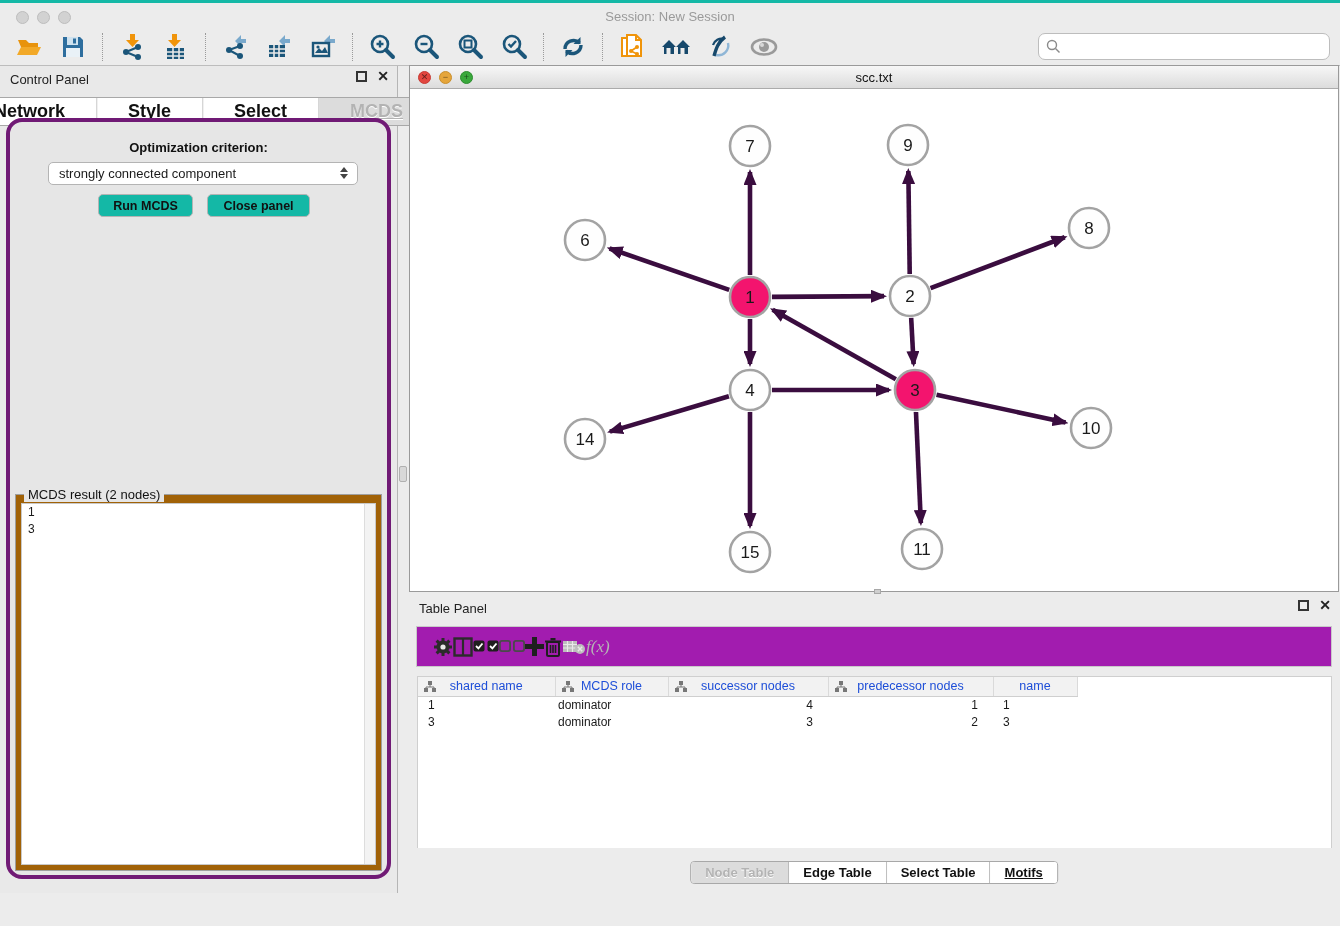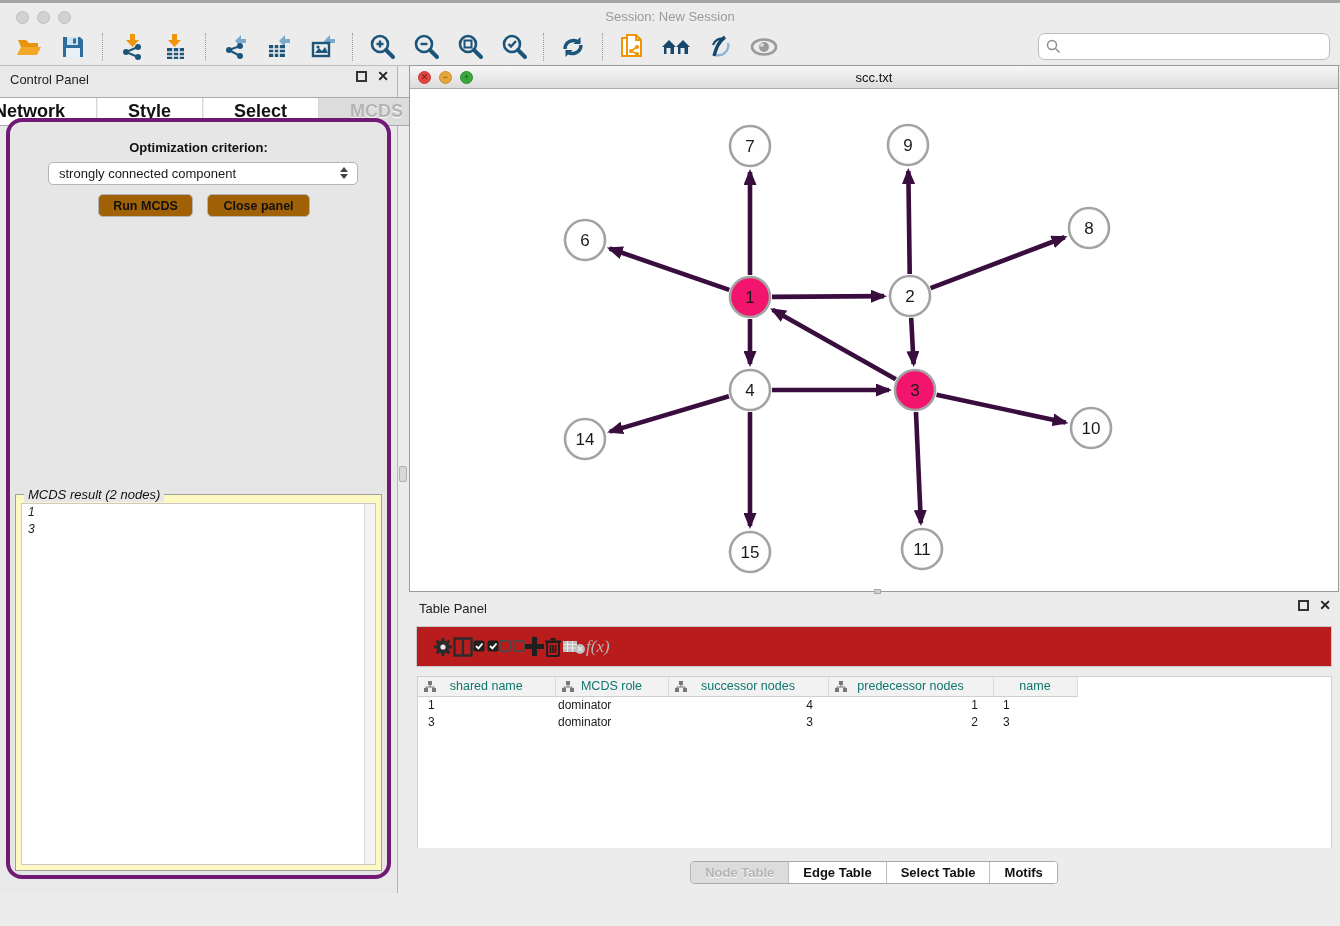--- a/index.html
+++ b/index.html
@@ -4,21 +4,21 @@
 <style>
   * { margin:0; padding:0; box-sizing:border-box; }
   html,body { background:#d9d9d9; }
   #app {
     position:relative; width:1340px; height:926px;
     background:#ececec; overflow:hidden;
     font-family:"Liberation Sans", sans-serif; font-size:12px; color:#1a1a1a;
   }
   
   .titlebar { position:absolute; left:0; top:0; right:0; height:28px;
-    background:#ececec; border-top:3px solid #a3a3a3; }
+    background:#ececec; border-top:3px solid #14b8a6; }
   .traffic { position:absolute; top:8px; display:flex; gap:8px; left:16px; }
   .tl { width:13px; height:13px; border-radius:50%; background:#d2d2d2; border:1px solid #bdbdbd;
         display:flex; align-items:center; justify-content:center; font-size:9px; line-height:1; color:rgba(0,0,0,.55); }
   .tl.red { background:#e2463f; border-color:#c63b35; }
   .tl.yel { background:#e5a53a; border-color:#c98f2d; }
   .tl.grn { background:#39a83b; border-color:#2d8c2f; }
   .titlebar .title { position:absolute; left:0; right:0; top:6px; text-align:center;
     color:#9a9a9a; font-size:13px; }
   
   .toolbar { position:absolute; left:0; top:28px; right:0; height:38px;
@@ -36,40 +36,40 @@
     background:#e9e9e9; border-right:1px solid #b5b5b5; }
   .panel-head { position:absolute; left:0; right:0; top:0; height:26px; }
   .panel-head .ph-title { position:absolute; left:10px; top:6px; font-size:13px; color:#222; }
   .ph-icons { position:absolute; right:8px; top:5px; display:flex; gap:10px; align-items:center; }
   .ph-float { width:11px; height:11px; border:2px solid #333; }
   .ph-close { font-size:14px; font-weight:bold; color:#222; line-height:11px; }
   .tabgroup { display:flex; border:1px solid #a8a8a8; border-radius:4px; overflow:hidden; background:#fff; }
   .cp-tabs { position:absolute; top:31px; left:50%; transform:translateX(-50%); }
   .tab { padding:3px 31px; background:#fff; color:#111; font-weight:600; font-size:18px;
     border-right:1px solid #b5b5b5; white-space:nowrap; }
-  .tab:last-child { border-right:none; }
+  .tab:last-child { border-right:none;text-decoration:underline; }
   .tab.selected { background:#dcdcdc; color:#b3b3b3; text-shadow:0 1px 0 #fff; }
   .cp-body { position:absolute; left:6px; right:6px; top:52px; bottom:14px;
     background:#e6e6e6; border:4px solid #701a75; border-radius:16px; }
   .crit-label { position:absolute; top:18px; left:0; right:0; text-align:center;
     font-size:13px; font-weight:600; color:#111; }
   .combo { position:absolute; top:40px; left:38px; width:310px; height:23px;
     background:#fff; border:1px solid #b4b4b4; border-radius:5px;
     display:flex; align-items:center; padding:0 24px 0 10px; font-size:13px; }
   .combo-arrows { position:absolute; right:9px; top:4px; display:flex; flex-direction:column; gap:2px; }
   .combo-arrows i { display:block; width:0; height:0; border-left:4px solid transparent; border-right:4px solid transparent; }
   .combo-arrows .up { border-bottom:5px solid #444; }
   .combo-arrows .dn { border-top:5px solid #444; }
-  .cp-btn { position:absolute; top:72px; height:23px; background:#a16207; border:1px solid #b4b4b4;
+  .cp-btn { position:absolute; top:72px; height:23px; background:#14b8a6; border:1px solid #b4b4b4;
     border-radius:5px; font-size:12.5px; font-weight:600; color:#111;
     display:flex; align-items:center; justify-content:center; }
   .btn-run { left:88px; width:95px; }
   .btn-close { left:197px; width:103px; }
   .mcds-fieldset { position:absolute; left:5px; right:5px; top:372px; bottom:4px;
-    border:1px solid #9f9f9f; background:#fef9c3;font-style:italic; }
+    border:1px solid #9f9f9f; background:#a16207; }
   .mcds-legend { position:absolute; top:-8px; left:8px; background:#e6e6e6; padding:0 4px;
     font-size:13px; color:#111; }
   .mcds-list { position:absolute; left:5px; right:5px; top:8px; bottom:5px;
     background:#fff; border:1px solid #c9c9c9; overflow:hidden; }
   .mcds-scroll { position:absolute; right:0; top:0; bottom:0; width:11px;
     background:#f3f3f3; border-left:1px solid #ddd; }
   .mcds-item { padding:1px 6px; font-size:12px; line-height:15px; }
   
   .v-grip { position:absolute; left:399px; top:466px; width:8px; height:16px;
     background:#d8d8d8; border:1px solid #b0b0b0; border-radius:2px; }
@@ -79,29 +79,29 @@
   .net-titlebar { position:absolute; left:0; right:0; top:0; height:23px;
     background:linear-gradient(#f7f7f7,#dcdcdc); border-bottom:1px solid #ababab; }
   .net-titlebar .traffic { top:5px; left:8px; }
   .net-title { position:absolute; left:0; right:0; top:4px; text-align:center; font-size:13px; color:#111; }
   .net-canvas { position:absolute; left:0; right:0; top:23px; bottom:0; background:#fff; }
   .win-grip { position:absolute; left:50%; bottom:-3px; width:7px; height:5px;
     background:#cfcfcf; border:1px solid #a8a8a8; }
   
   .table-panel { position:absolute; left:409px; top:595px; width:930px; height:295px; background:#ececec; }
   .tp-toolbar { position:absolute; left:7px; right:7px; top:31px; height:41px;
-    background:#b91c1c; border:1px solid #c9c9c9;
+    background:#a21caf; border:1px solid #c9c9c9;
     display:flex; align-items:center; padding:0 16px; }
   .tp-icon { display:flex; align-items:center; justify-content:center; }
   .fx { font-family:"Liberation Serif", serif; font-style:italic; font-size:17px; color:#b5b5b5; }
   .tp-table-wrap { position:absolute; left:8px; right:7px; top:81px; height:172px;
     background:#fff; border:1px solid #cfcfcf; border-bottom:none; overflow:hidden; }
   table.node-table { border-collapse:collapse; table-layout:fixed; }
   .node-table th { height:19px; background:#f2f2f2; border-bottom:1px solid #cfcfcf;
-    border-right:1px solid #dadada; font-weight:400; font-size:12.5px; color:#0f766e;
+    border-right:1px solid #dadada; font-weight:400; font-size:12.5px; color:#1d4ed8;
     text-align:center; position:relative; padding:0 4px; white-space:nowrap; }
   .node-table th .hicon { position:absolute; left:6px; top:4px; }
   .node-table td { height:17px; font-size:12px; padding:0 4px; white-space:nowrap; }
   td.a-left { text-align:left; padding-left:10px; }
   td.a-left2 { text-align:left; padding-left:3px;margin-top:14px; }
   td.a-right { text-align:right; padding-right:15px; }
   .tp-tabs { position:absolute; top:266px; left:50%; transform:translateX(-50%); }
   .tp-tabs .tab { padding:3px 14px; font-size:13px; }
   
   .statusbar { position:absolute; left:0; right:0; bottom:0; height:33px;

